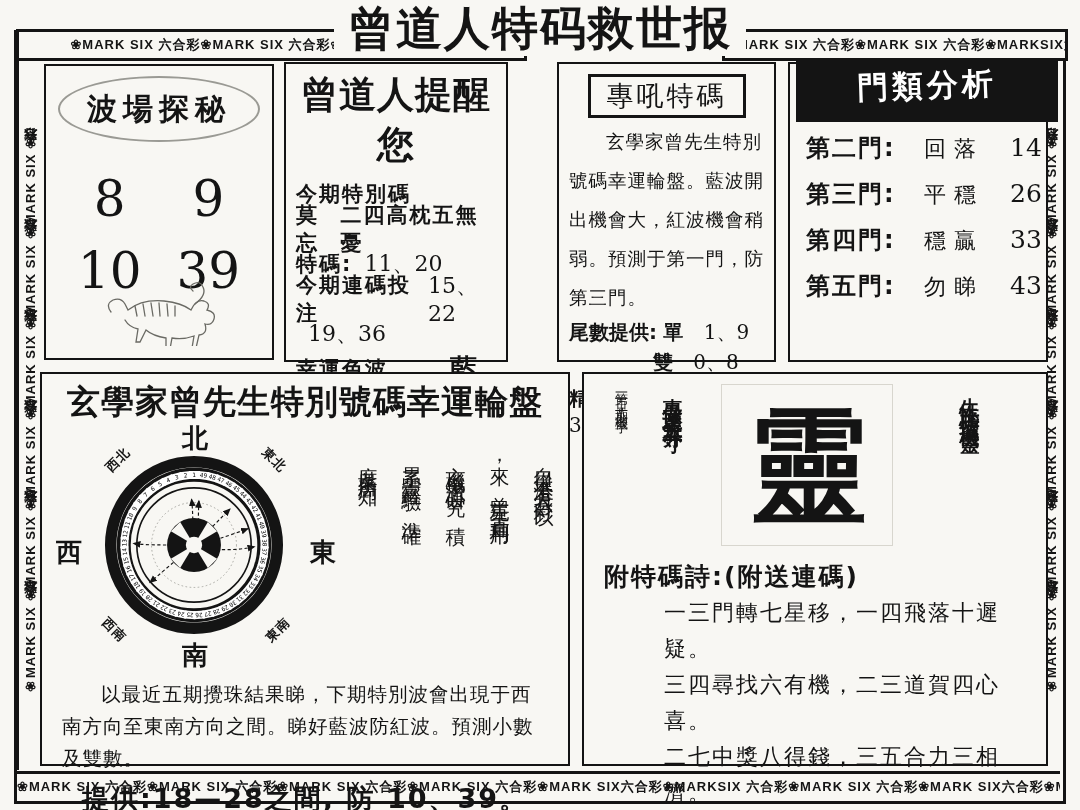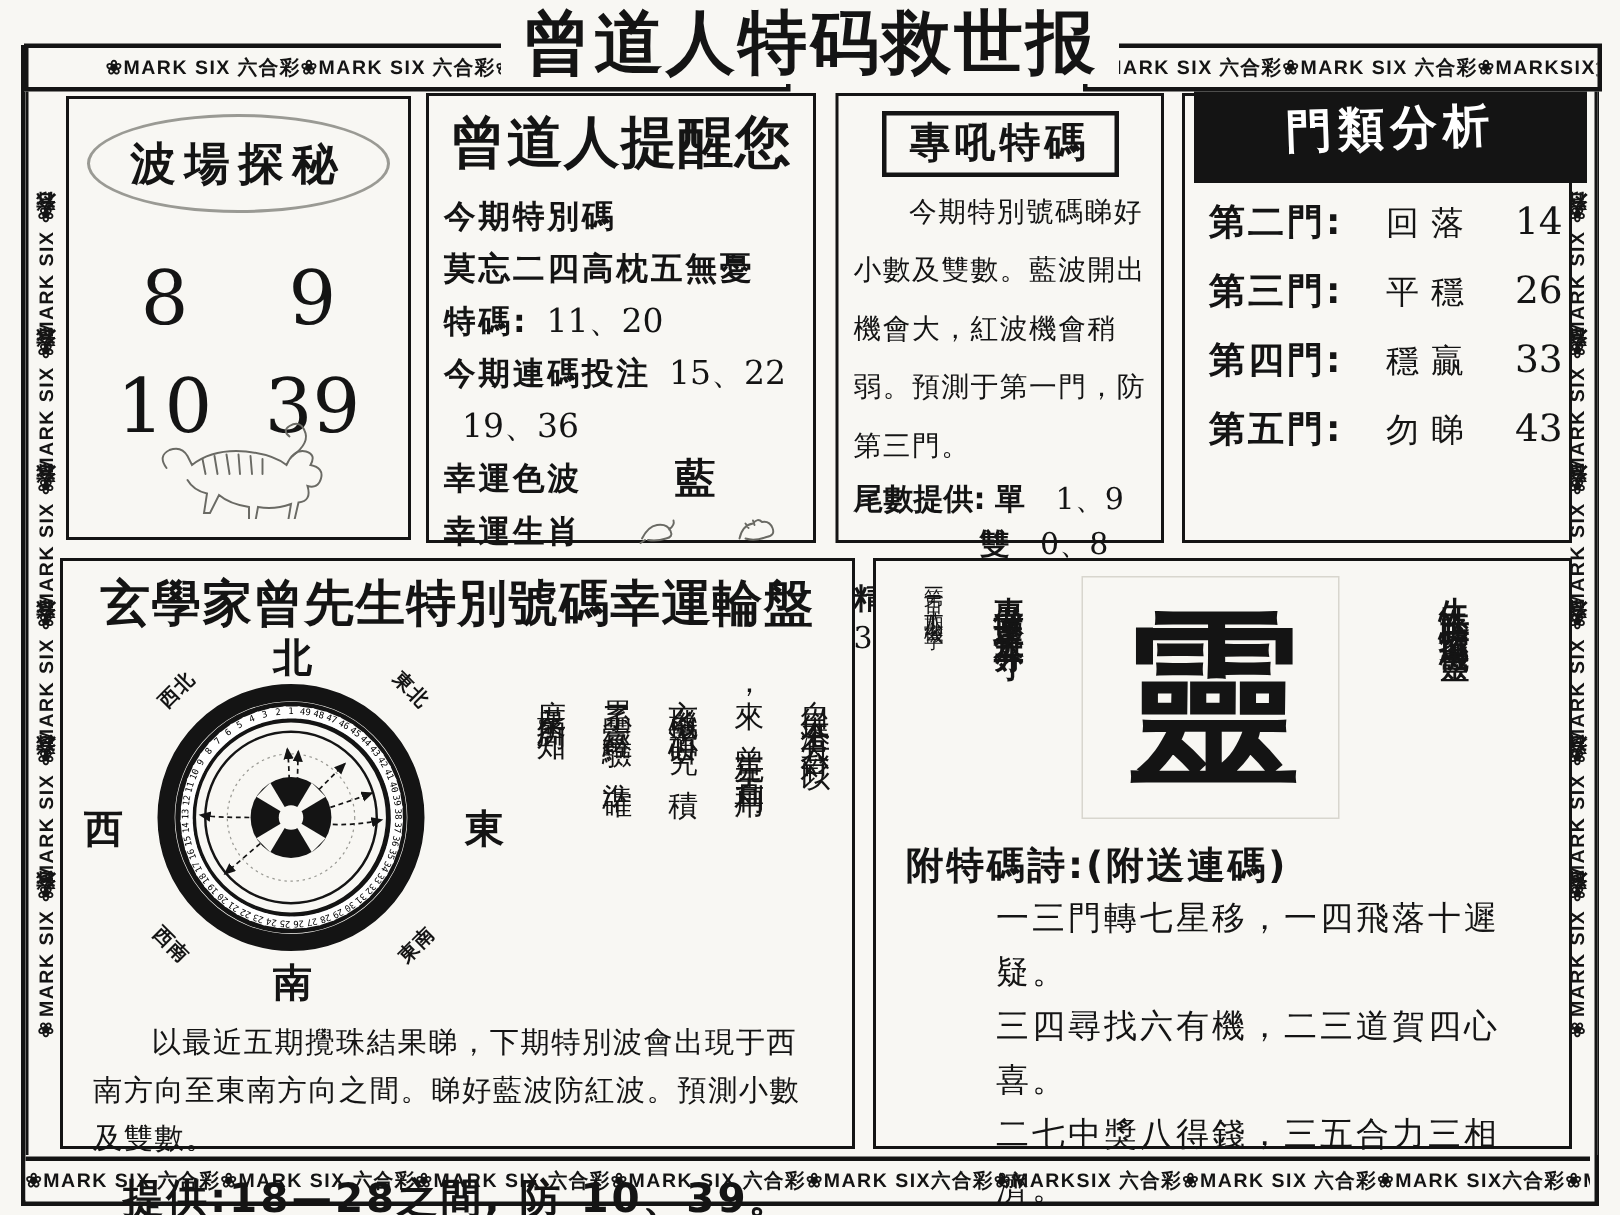--- a/index.html
+++ b/index.html
@@ -27,31 +27,31 @@
   
   .box-bochang{left:44px;top:64px;width:230px;height:296px;}
   .ellipse{margin:10px auto 0;width:198px;height:62px;border:2px solid #9a9a94;border-radius:50%;
       display:flex;align-items:center;justify-content:center;}
   .ellipse span{font-size:30px;font-weight:bold;letter-spacing:6px;}
   .bignums{display:flex;justify-content:space-evenly;font-family:"DejaVu Serif",serif;
       font-size:50px;line-height:58px;}
   .bignums .n{width:70px;text-align:center;}
   .tiger-wrap{position:absolute;left:45px;bottom:8px;}
   
-  .box-reminder{left:284px;top:62px;width:260px;height:300px;padding:4px 10px;}
+  .box-reminder{left:284px;top:62px;width:224px;height:300px;padding:4px 10px;}
   .box-reminder h2{margin:2px 0 6px;text-align:center;font-size:37px;font-weight:900;letter-spacing:1px;}
   .r-row{display:flex;align-items:center;height:35px;font-size:21px;}
   .r-row .lab{font-weight:bold;letter-spacing:2px;}
   .r-row .val{font-family:"DejaVu Serif",serif;font-size:22px;margin-left:12px;}
   .r-row .blue{font-size:27px;font-weight:bold;margin-left:62px;}
   .zodiacs{display:flex;gap:34px;margin-left:36px;}
   
   .box-zhuanhou{left:557px;top:62px;width:219px;height:300px;padding:8px 10px;}
   .zh-title{width:152px;margin:2px auto 4px;border:3px solid #141414;text-align:center;
-      font-size:27px;font-weight:700;letter-spacing:3px;line-height:38px;}
+      font-size:27px;font-weight:400;letter-spacing:3px;line-height:38px;}
   .zh-body{font-size:18.5px;line-height:39px;text-indent:2em;letter-spacing:1px;}
   .zh-tails{font-size:20px;line-height:30px;}
   .zh-tails .lab{font-weight:bold;}
   .zh-tails .indent{padding-left:84px;}
   .zh-sel{margin-top:8px;font-size:20px;}
   .zh-sel .lab{font-weight:bold;}
   .num{font-family:"DejaVu Serif",serif;}
   
   .box-menlei{left:788px;top:62px;width:260px;height:300px;}
   .burst{position:absolute;top:-14px;left:6px;width:262px;height:72px;background:#141414;
@@ -172,21 +172,21 @@
         </svg>
         <svg width="30" height="22" viewBox="0 0 30 22">
           <path class="sketch" d="M5,16 q2,-9 9,-10 q3,-4 6,-1 q5,-1 7,4 q2,5 -4,6 q-8,3 -14,1 M9,6 l2,3 M14,4 l1,3"></path>
         </svg>
       </span>
     </div>
   </div>
 
   <div class="box box-zhuanhou">
     <div class="zh-title">專吼特碼</div>
-    <div class="zh-body">今期特別號碼睇好小數及雙數。藍波開出機會大，紅波機會稍弱。預測于第一門，防第三門。</div>
+    <div class="zh-body">玄學家曾先生特別號碼幸運輪盤。藍波開出機會大，紅波機會稍弱。預測于第一門，防第三門。</div>
     <div class="zh-tails">
       <div>
         <span class="lab">尾數提供:</span>
         <span class="lab">單</span>
         <span class="num" style="margin-left:14px;">1、9</span>
       </div>
       <div class="indent">
         <span class="lab">雙</span>
         <span class="num" style="margin-left:14px;">0、8</span>
       </div>

